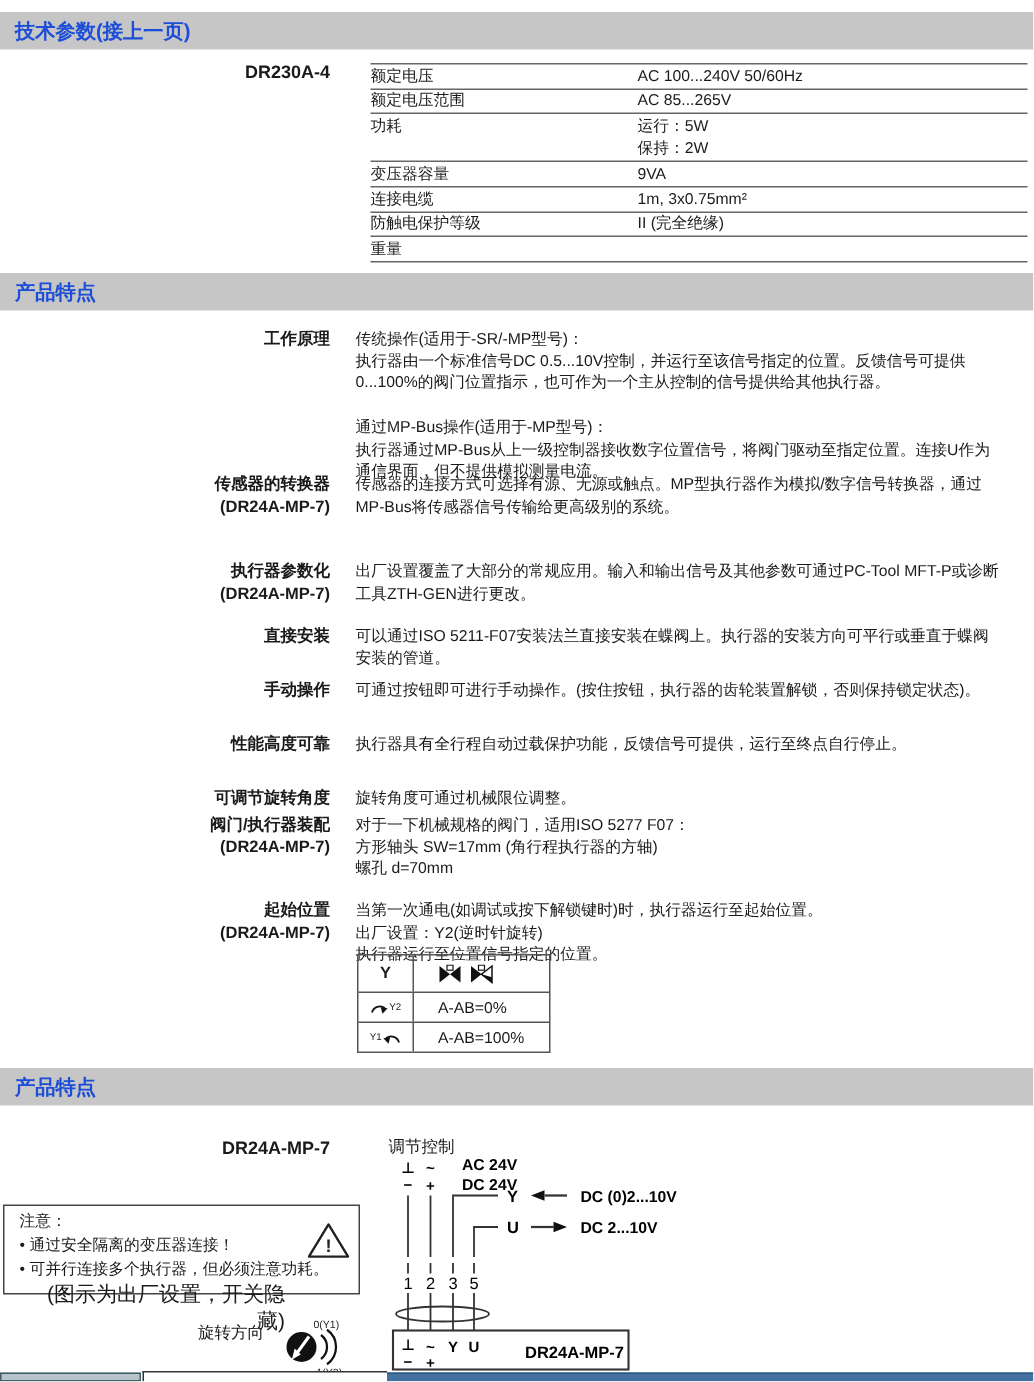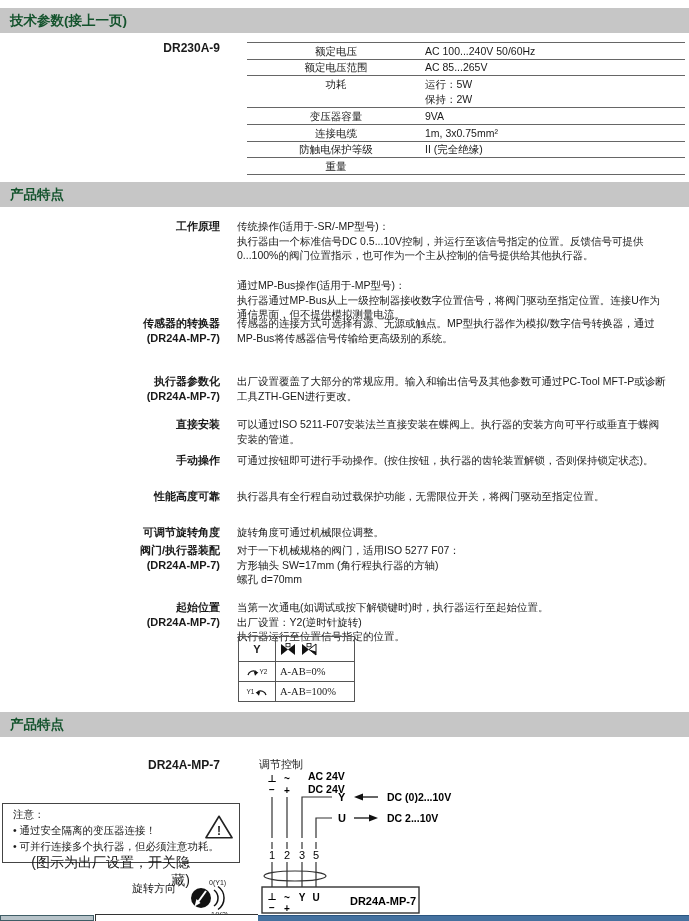--- a/index.html
+++ b/index.html
@@ -1,38 +1,38 @@
 <!DOCTYPE html>
 <html lang="zh"><head>
 <meta charset="utf-8">
 <style>
   html,body{margin:0;padding:0;background:#fff;}
   .page{position:relative;width:689px;height:921px;background:#fff;overflow:hidden;
         font-family:"Liberation Sans","DejaVu Sans",sans-serif;color:#1a1a1a;}
   .secbar{position:absolute;left:0;width:679px;height:25px;background:#c6c6c6;
-          font-weight:bold;font-size:13.5px;line-height:25px;padding-left:10px;color:#14532d;}
+          font-weight:bold;font-size:13.5px;line-height:25px;padding-left:10px;color:#1d4ed8;}
   .model-label{position:absolute;left:80px;width:140px;text-align:right;
                font-weight:bold;font-size:12px;}
   
   .tech-table{position:absolute;left:247px;top:42px;width:438px;border-bottom:1px solid #666;}
   .trow{display:flex;border-top:1px solid #666;font-size:10.5px;line-height:15.2px;}
-  .tl{width:178px;padding-top:0.5px;text-align:center;}
+  .tl{width:178px;padding-top:0.5px;}
   .tv{flex:1;white-space:pre-line;padding-top:0.5px;}
   
   .frow{position:absolute;left:0;width:689px;}
   .flabel{position:absolute;left:0;top:0;width:220px;text-align:right;
           font-weight:bold;font-size:11px;line-height:14.7px;}
   .fbody{position:absolute;left:237px;top:0;width:452px;font-size:10.5px;
          line-height:14.7px;white-space:pre-line;}
   
   .ytable{position:absolute;left:238px;top:636px;border:1px solid #555;font-size:10.5px;}
   .yrow{display:flex;border-top:1px solid #555;}
   .yrow:first-child{border-top:none;}
   .yc1{width:36px;display:flex;align-items:center;justify-content:center;gap:1px;}
-  .yc2{width:74px;border-left:1px solid #555;display:flex;align-items:center;padding-left:4px;gap:5px;font-family:Liberation Serif, serif;}
+  .yc2{width:74px;border-left:1px solid #555;display:flex;align-items:center;padding-left:16px;gap:5px;}
   .yh{height:24px;}
   .yr{height:19px;}
   .tiny{font-size:6.5px;color:#222;}
   
   .wmodel{position:absolute;left:80px;top:758px;width:140px;text-align:right;
           font-weight:bold;font-size:12px;}
   .wctrl{position:absolute;left:259px;top:757px;font-size:11px;}
   .notebox{position:absolute;left:2px;top:803px;width:226px;height:56px;
            border:1.2px solid #444;font-size:10.5px;line-height:16px;padding:2px 0 0 10px;}
   .rotlabel{position:absolute;left:40px;top:881px;width:136px;text-align:right;font-size:11px;}
@@ -45,21 +45,21 @@
          border-top:1.5px solid #333;border-left:1px solid #333;box-sizing:border-box;}
   .fseg3{position:absolute;left:258px;top:915px;width:431px;height:6px;background:#44719f;
          border-top:1px solid #2a5580;box-sizing:border-box;}
 </style>
 </head>
 <body>
 
 <div class="page">
 
   <div class="secbar" style="top:8px">技术参数(接上一页)</div>
-  <div class="model-label" style="top:41px">DR230A-9</div>
+  <div class="model-label" style="top:41px">DR230A-4</div>
 
   <div class="tech-table">
     <div class="trow">
         <div class="tl">额定电压</div>
         <div class="tv">AC 100...240V 50/60Hz</div>
       </div>
     <div class="trow">
         <div class="tl">额定电压范围</div>
         <div class="tv">AC 85...265V</div>
       </div>
@@ -129,21 +129,21 @@
         <div>手动操作</div>
         <div></div>
       </div>
     <div class="fbody">可通过按钮即可进行手动操作。(按住按钮，执行器的齿轮装置解锁，否则保持锁定状态)。</div>
   </div>
   <div class="frow" style="top:489px">
     <div class="flabel">
         <div>性能高度可靠</div>
         <div></div>
       </div>
-    <div class="fbody">执行器具有全行程自动过载保护功能，无需限位开关，将阀门驱动至指定位置。</div>
+    <div class="fbody">执行器具有全行程自动过载保护功能，反馈信号可提供，运行至终点自行停止。</div>
   </div>
   <div class="frow" style="top:525px">
     <div class="flabel">
         <div>可调节旋转角度</div>
         <div></div>
       </div>
     <div class="fbody">旋转角度可通过机械限位调整。</div>
   </div>
   <div class="frow" style="top:543px">
     <div class="flabel">

